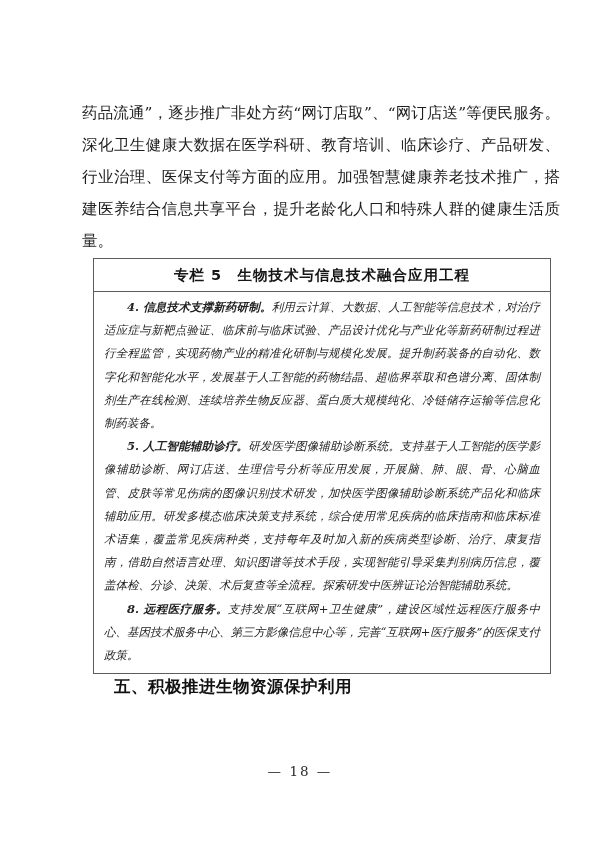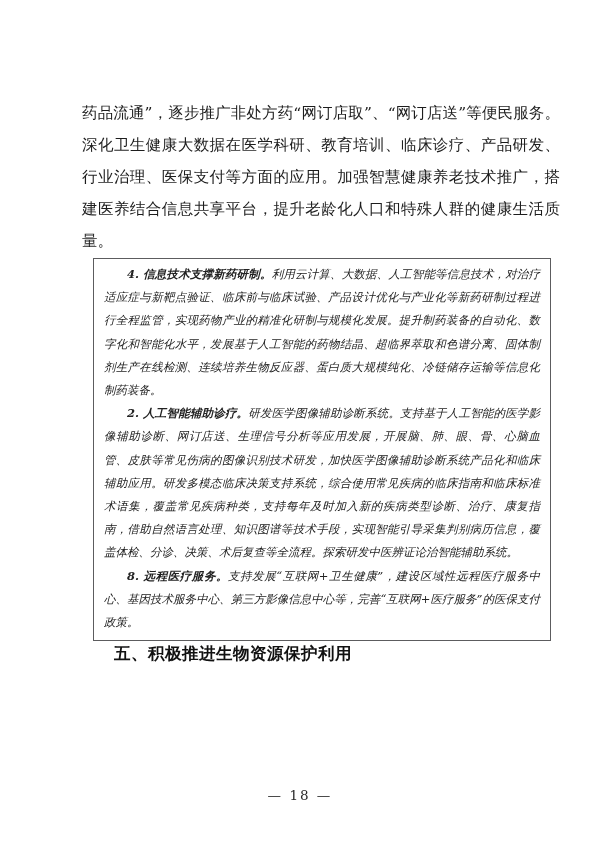--- a/index.html
+++ b/index.html
@@ -64,34 +64,34 @@
     letter-spacing: 0.5px;
   }
   .page-number {
     position: absolute;
     left: 0; right: 0;
     top: 763px;
     text-align: center;
     font-size: 13.5px;
     letter-spacing: 2px;
     color: #2a2a2a;
-    margin-top: 24px;
   }
 </style>
 </head>
 <body>
 
 <div class="page">
 
   <p class="body-text">药品流通”，逐步推广非处方药“网订店取”、“网订店送”等便民服务。深化卫生健康大数据在医学科研、教育培训、临床诊疗、产品研发、行业治理、医保支付等方面的应用。加强智慧健康养老技术推广，搭建医养结合信息共享平台，提升老龄化人口和特殊人群的健康生活质量。</p>
 
   <div class="feature-box">
+    <div class="box-title">专栏 5　生物技术与信息技术融合应用工程</div>
     <div class="box-body">
       <p class="box-item"><span class="box-lead">4. 信息技术支撑新药研制。</span><span>利用云计算、大数据、人工智能等信息技术，对治疗适应症与新靶点验证、临床前与临床试验、产品设计优化与产业化等新药研制过程进行全程监管，实现药物产业的精准化研制与规模化发展。提升制药装备的自动化、数字化和智能化水平，发展基于人工智能的药物结晶、超临界萃取和色谱分离、固体制剂生产在线检测、连续培养生物反应器、蛋白质大规模纯化、冷链储存运输等信息化制药装备。</span></p>
-      <p class="box-item"><span class="box-lead">2. 人工智能辅助诊疗。</span><span>研发医学图像辅助诊断系统。支持基于人工智能的医学影像辅助诊断、网订店送、生理信号分析等应用发展，开展脑、肺、眼、骨、心脑血管、皮肤等常见伤病的图像识别技术研发，加快医学图像辅助诊断系统产品化和临床辅助应用。研发多模态临床决策支持系统，综合使用常见疾病的临床指南和临床标准术语集，覆盖常见疾病种类，支持每年及时加入新的疾病类型诊断、治疗、康复指南，借助自然语言处理、知识图谱等技术手段，实现智能引导采集判别病历信息，覆盖体检、分诊、决策、术后复查等全流程。探索研发中医辨证论治智能辅助系统。</span></p>
+      <p class="box-item"><span class="box-lead">5. 人工智能辅助诊疗。</span><span>研发医学图像辅助诊断系统。支持基于人工智能的医学影像辅助诊断、网订店送、生理信号分析等应用发展，开展脑、肺、眼、骨、心脑血管、皮肤等常见伤病的图像识别技术研发，加快医学图像辅助诊断系统产品化和临床辅助应用。研发多模态临床决策支持系统，综合使用常见疾病的临床指南和临床标准术语集，覆盖常见疾病种类，支持每年及时加入新的疾病类型诊断、治疗、康复指南，借助自然语言处理、知识图谱等技术手段，实现智能引导采集判别病历信息，覆盖体检、分诊、决策、术后复查等全流程。探索研发中医辨证论治智能辅助系统。</span></p>
       <p class="box-item"><span class="box-lead">8. 远程医疗服务。</span><span>支持发展“互联网+卫生健康”，建设区域性远程医疗服务中心、基因技术服务中心、第三方影像信息中心等，完善“互联网+医疗服务”的医保支付政策。</span></p>
     </div>
   </div>
 
   <h2 class="section-heading">五、积极推进生物资源保护利用</h2>
 
 
   <div class="page-number">— 18 —</div>
 
 </div>

